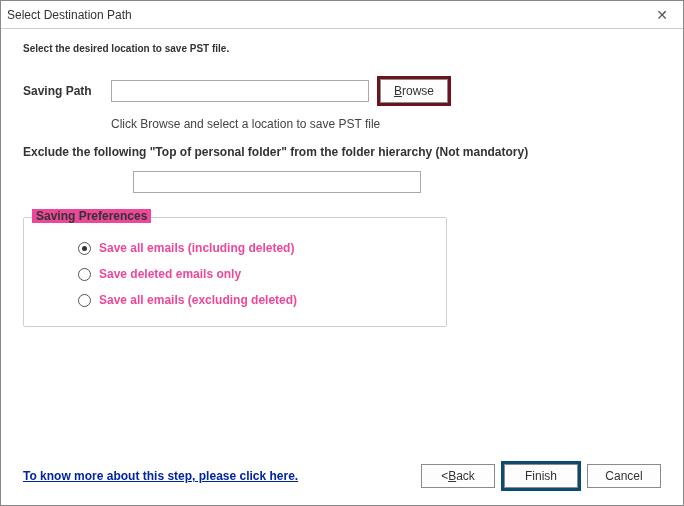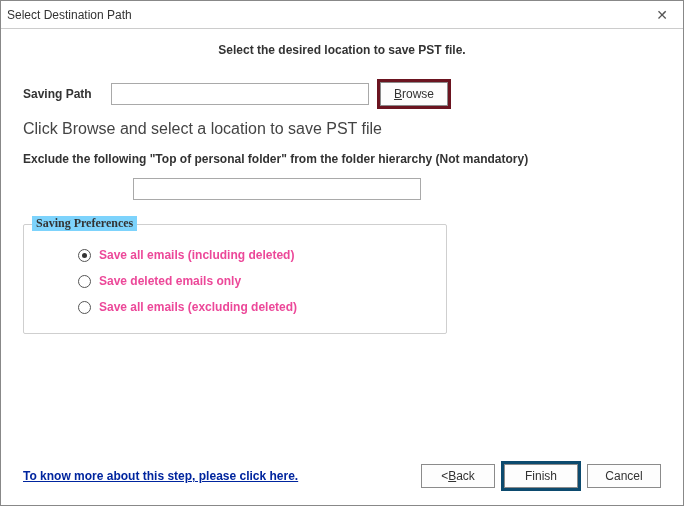--- a/index.html
+++ b/index.html
@@ -35,24 +35,23 @@
       color: #555;
       cursor: pointer;
     }
     .content {
       padding: 14px 22px 10px 22px;
       position: relative;
       height: calc(100% - 28px);
     }
     .heading {
       font-weight: bold;
-      font-size: 12px;
+      font-size: 10px;
       margin-bottom: 22px;
       color: #333;
-      text-align: center;
     }
     .row {
       display: flex;
       align-items: center;
       margin-bottom: 11px;
     }
     .label-saving {
       width: 88px;
       font-weight: bold;
       color: #333;
@@ -79,22 +78,23 @@
     .browse-wrap {
       display: inline-block;
       border: 3px solid #6b1420;
       margin-left: 8px;
     }
     .browse-btn {
       width: 68px;
     }
     .browse-btn .underline-char { text-decoration: underline; }
     .hint {
+      margin-left: 88px;
       color: #444;
-      font-size: 16px;
+      font-size: 12px;
       margin-bottom: 14px;
     }
     .exclude-label {
       font-weight: bold;
       color: #333;
       margin-bottom: 12px;
     }
     .exclude-input {
       margin-left: 110px;
       width: 288px;
@@ -110,26 +110,25 @@
       border-radius: 2px;
       padding: 14px 14px 10px 14px;
       width: 424px;
       position: relative;
       margin-top: 8px;
     }
     .groupbox .legend {
       position: absolute;
       top: -9px;
       left: 8px;
-      background: #7dd3fc;
+      background: #ec4899;
       padding: 0 4px;
       font-weight: bold;
       color: #333;
       font-size: 12px;
-      font-family: Liberation Serif, serif;
     }
     .radio-row {
       display: flex;
       align-items: center;
       margin: 6px 0 6px 40px;
       height: 20px;
     }
     .radio-outer {
       width: 13px;
       height: 13px;

